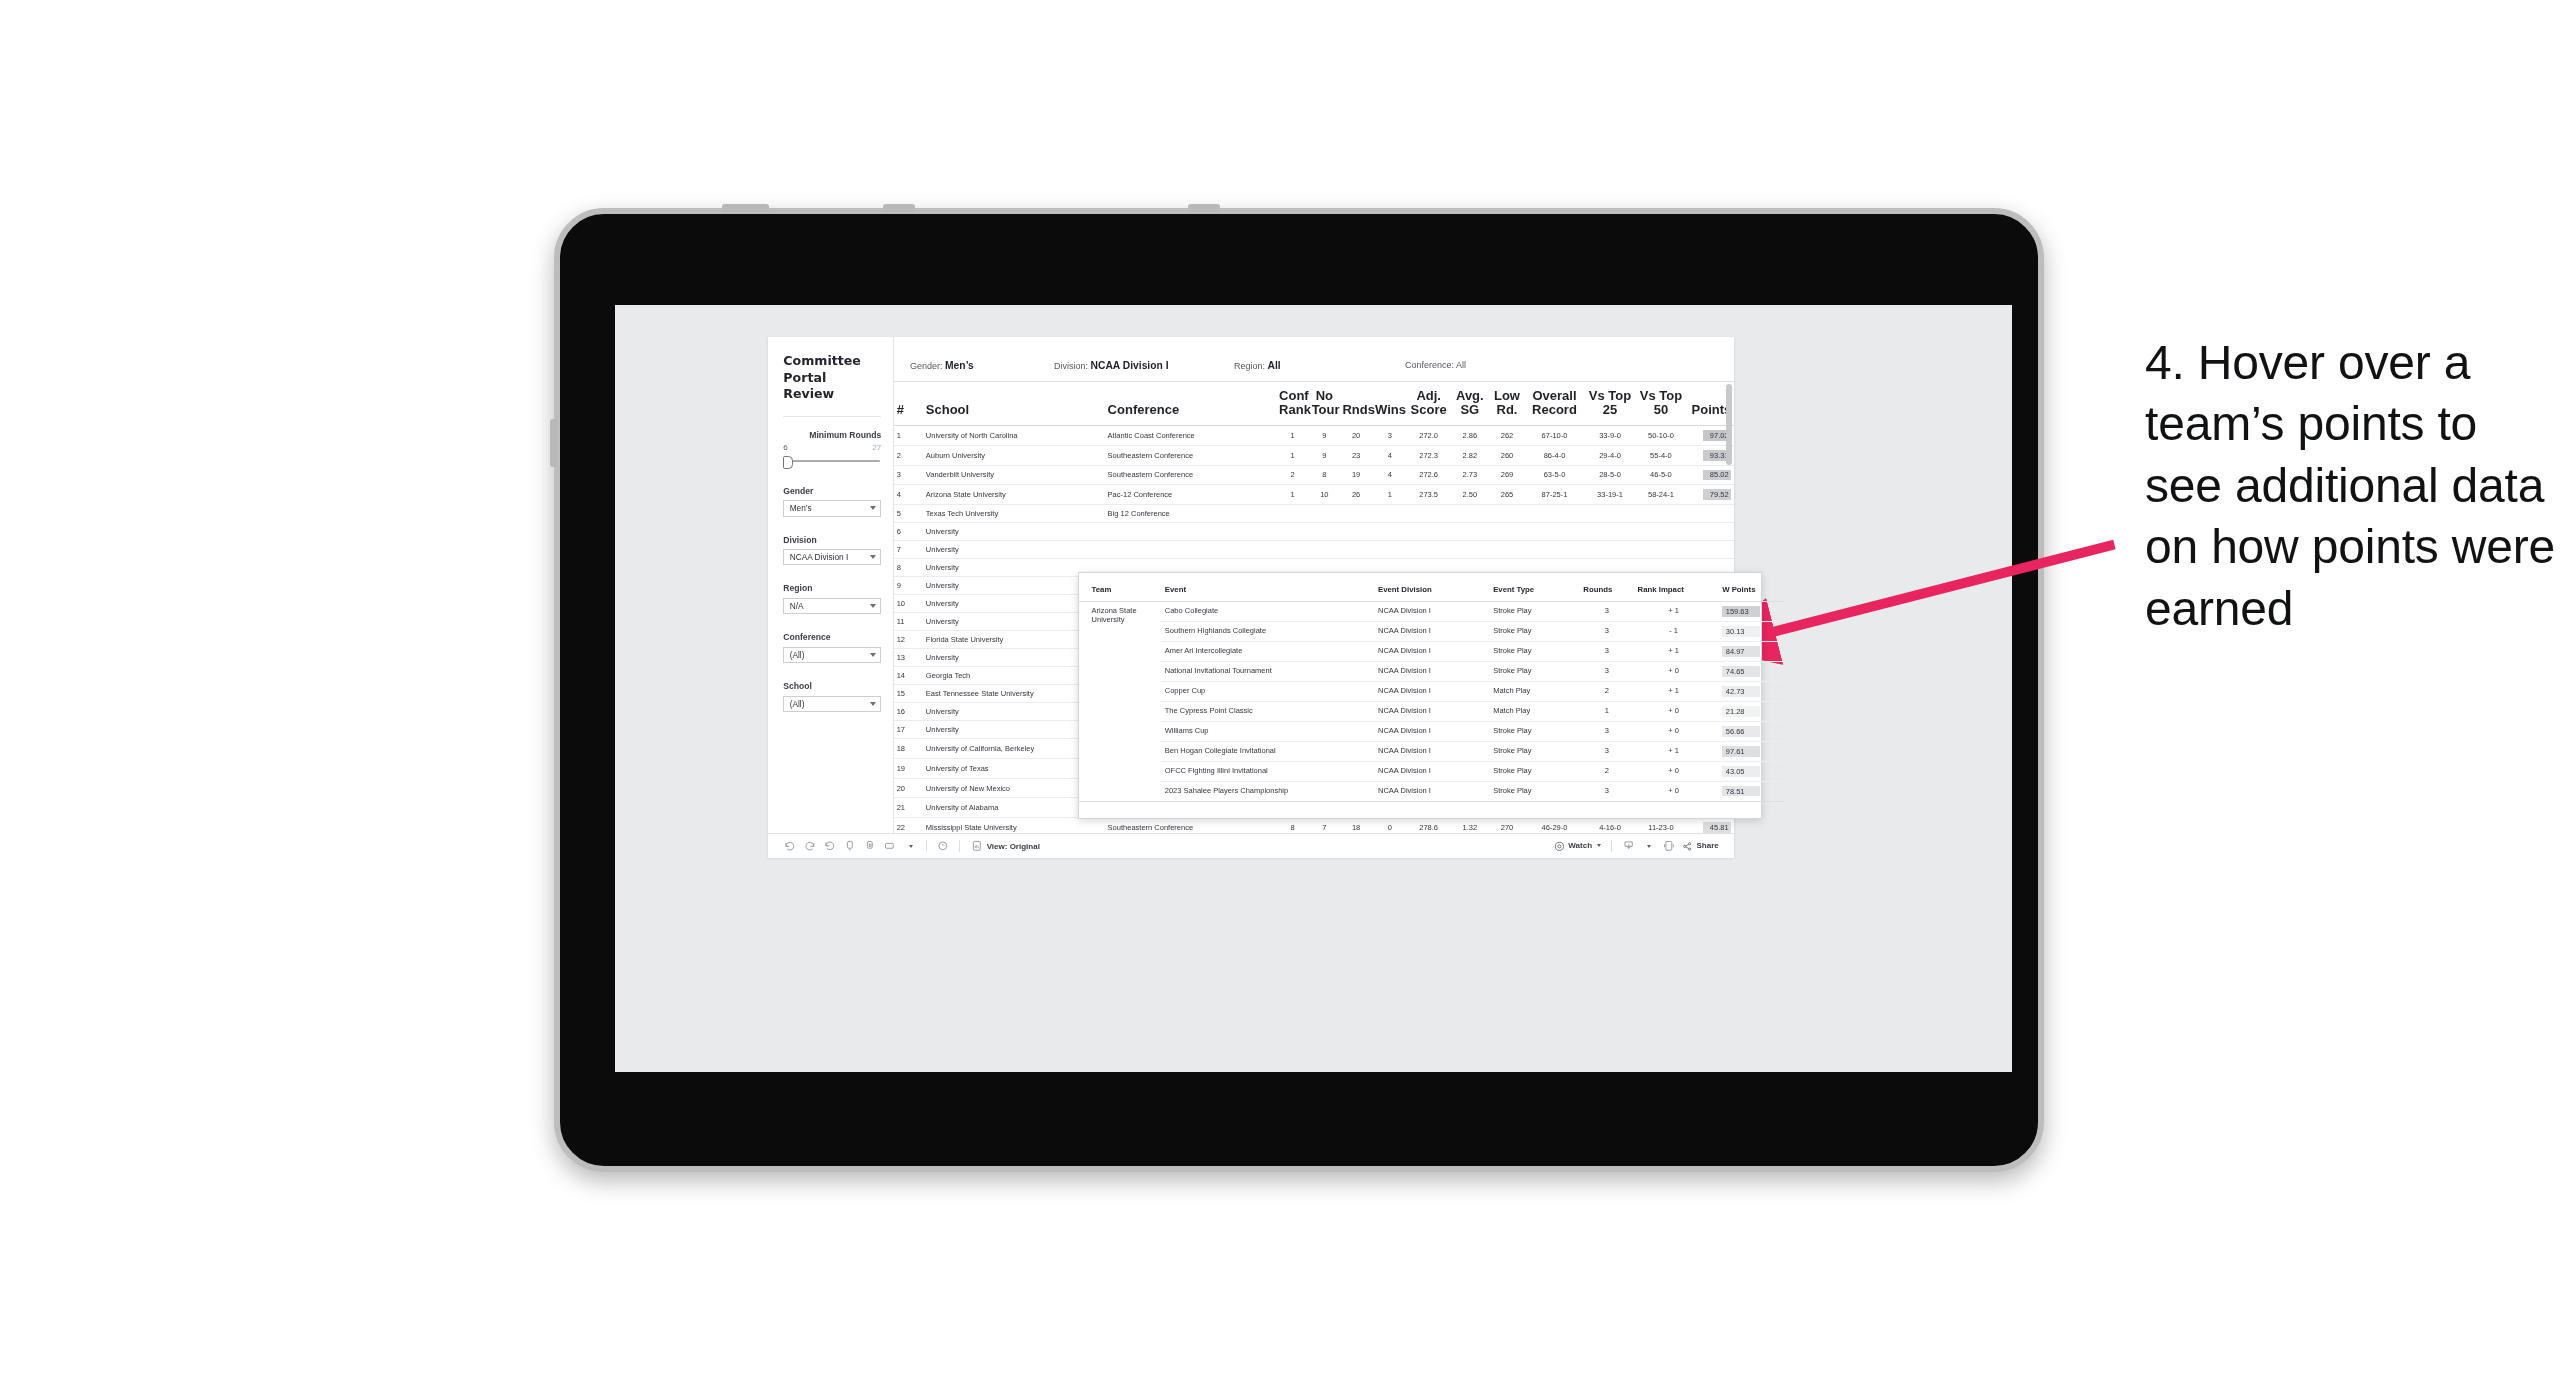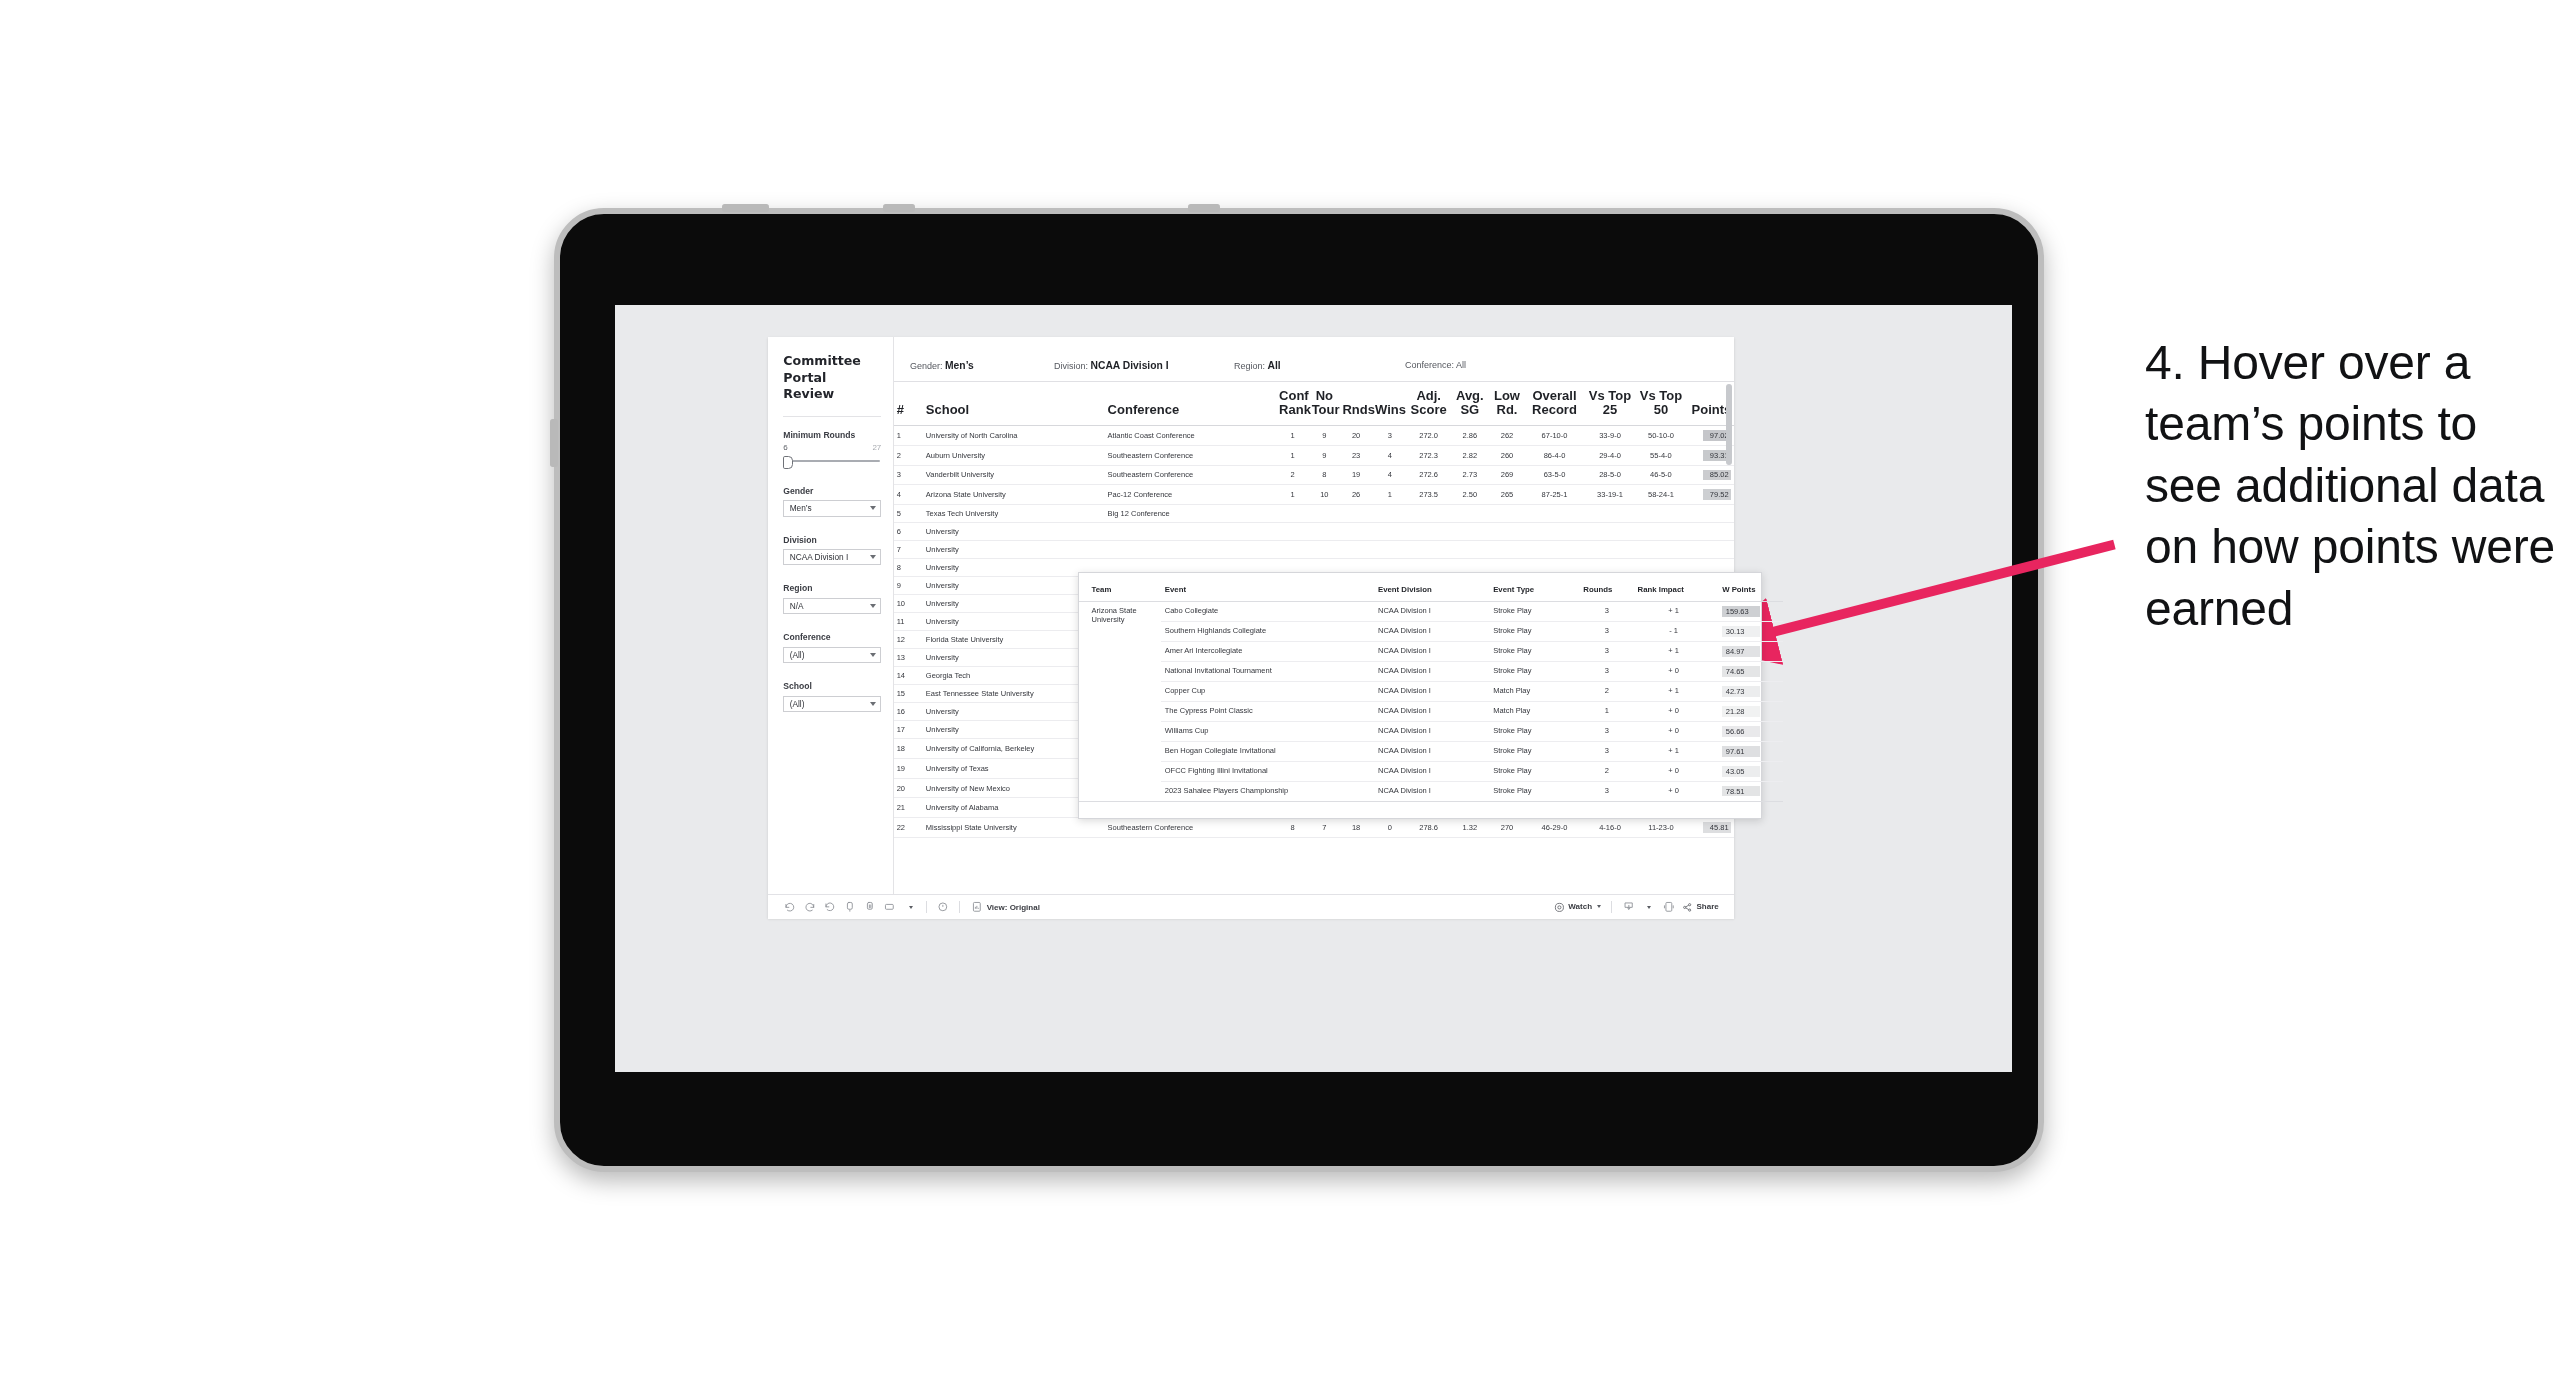--- a/index.html
+++ b/index.html
@@ -49,33 +49,33 @@
   .signout .divider{color:#bfc1c6;}
 
   
   #subtabs{height:34px;background:#fafafb;border-bottom:0.9px solid #dedee2;
      display:flex;align-items:center;padding-left:23px;gap:27px;}
   .subtab{font-size:10.3px;letter-spacing:0.4px;color:#2c2e34;cursor:pointer;}
   .subtab.active{color:#e8427a;}
 
   
   #canvas{position:relative;height:687px;background:#e9eaec;}
-  #viz{position:absolute;left:153px;top:32px;width:966px;height:582px;
+  #viz{position:absolute;left:153px;top:32px;width:966px;height:521px;
       background:#ffffff;box-shadow:0 0.9px 2.7px rgba(0,0,0,.13);display:flex;
       flex-direction:column;}
   #viz-body{flex:1;display:flex;min-height:0;}
 
   
   #filters{width:126px;border-right:0.9px solid #e3e3e6;padding:16px 11.7px 0 15.3px;
      box-sizing:border-box;}
   .fil-title{font-family:"DejaVu Sans",sans-serif;font-weight:bold;font-size:12.6px;
      color:#23252b;line-height:1.32;}
   .fil-rule{height:0.9px;background:#e3e3e6;margin:13.5px 0 12.6px 0;}
   .fil-label{font-size:8.6px;font-weight:bold;color:#3b3d44;margin-bottom:4.5px;}
-  .slider-head{font-size:8.6px;font-weight:bold;color:#3b3d44;text-align:left;
+  .slider-head{font-size:8.6px;font-weight:bold;color:#3b3d44;text-align:right;
      margin-bottom:3.6px;}
   .slider-nums{display:flex;justify-content:space-between;font-size:8px;
      color:#5b5e65;margin-bottom:2.7px;}
   .slider-nums .hi{color:#a8abb1;}
   .slider-track{position:relative;height:12.6px;}
   .slider-track .bar{position:absolute;left:1.8px;right:1.8px;top:5.4px;height:1.8px;
      background:#a9acb2;border-radius:1.8px;}
   .slider-track .knob{position:absolute;left:0;top:0.9px;width:8px;height:10.8px;
      background:#fff;border:1.3px solid #6f7278;border-radius:1.8px 4.5px 4.5px 1.8px;}
   .fil-block{margin-top:18px;}

